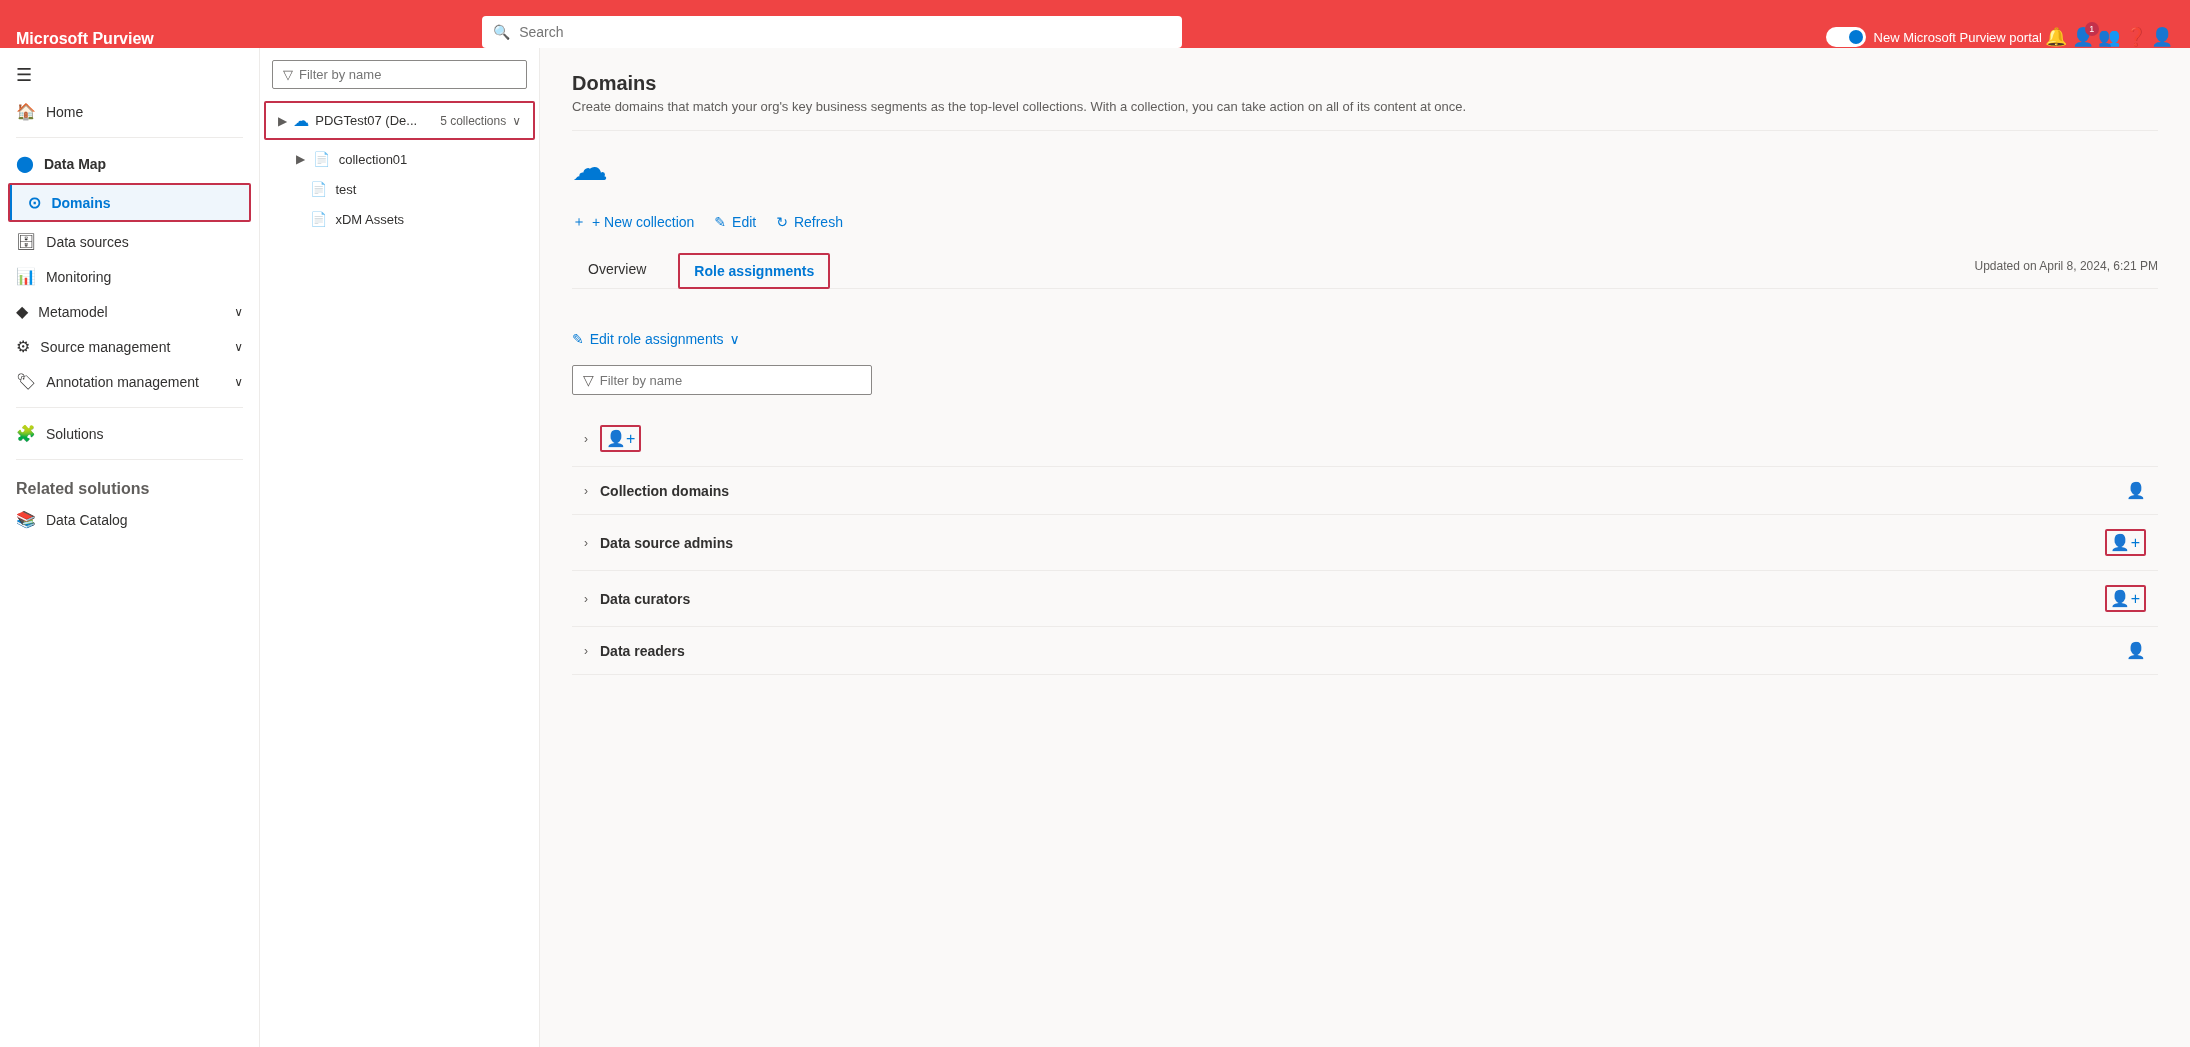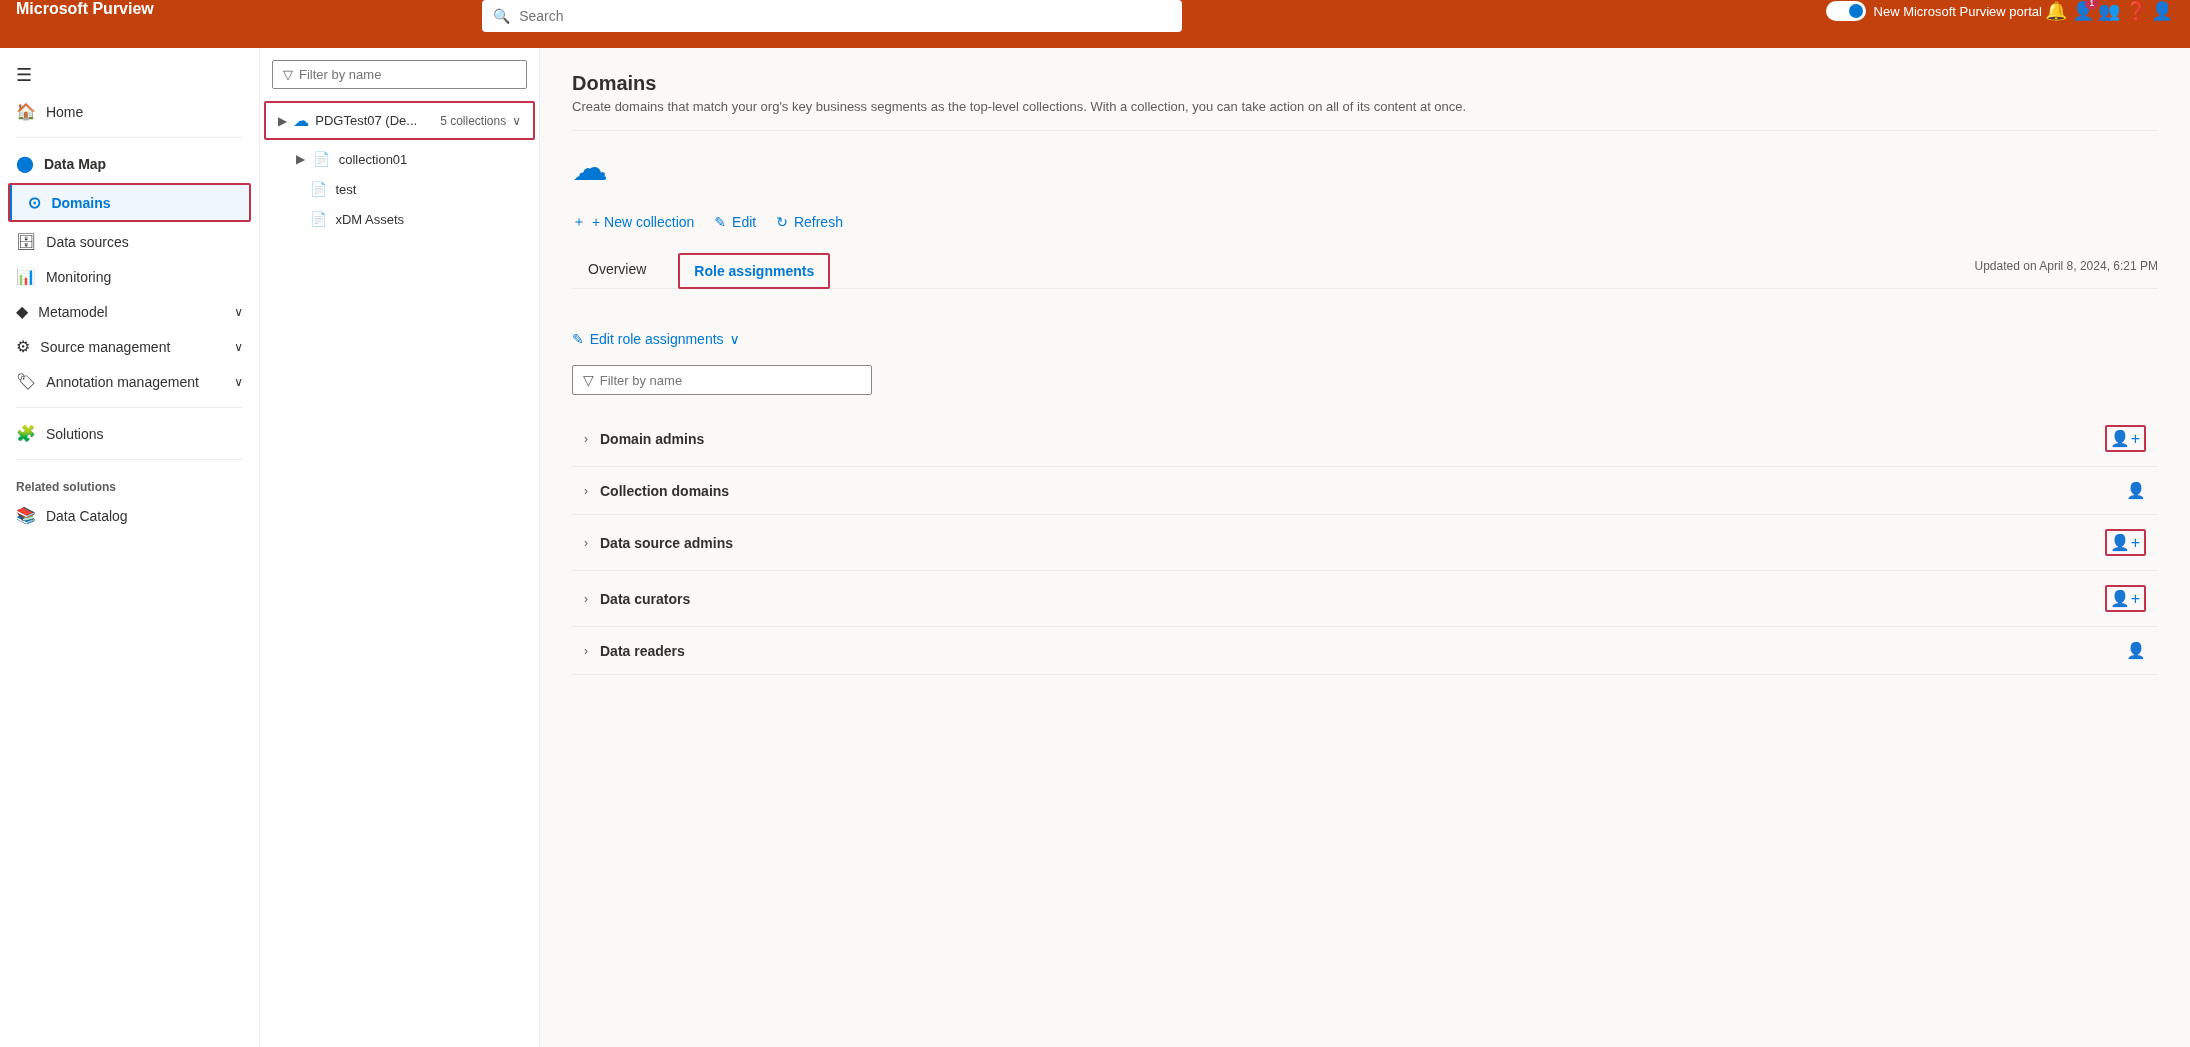--- a/index.html
+++ b/index.html
@@ -1,23 +1,23 @@
 <!DOCTYPE html>
 <html><head>
   <meta charset="utf-8">
   <style>
     * { box-sizing: border-box; margin: 0; padding: 0; }
     body { font-family: 'Segoe UI', Arial, sans-serif; font-size: 14px; background: #f3f2f1; color: #323130; }
 
     
     .topnav {
-      background: #c2410c;
+      background: #ef4444;
       height: 48px;
       display: flex;
-      align-items: flex-start;
+      align-items: flex-end;
       padding: 0 16px;
       gap: 12px;
       position: fixed;
       top: 0; left: 0; right: 0;
       z-index: 100;
     }
     .topnav-brand {
       color: white;
       font-size: 16px;
       font-weight: 600;
@@ -130,21 +130,21 @@
       background: #eff6fc;
       color: #0078d4;
       font-weight: 600;
       border-left: 2px solid #0078d4;
     }
     .sidebar-item .icon { font-size: 16px; flex-shrink: 0; }
     .sidebar-item .chevron { margin-left: auto; font-size: 12px; }
     .sidebar-divider { border: none; border-top: 1px solid #edebe9; margin: 8px 16px; }
     .sidebar-section-label {
       padding: 12px 16px 4px 16px;
-      font-size: 12px;
+      font-size: 16px;
       font-weight: 600;
       color: #605e5c;
     }
     .sidebar-item-box {
       border: 2px solid #c4314b;
       border-radius: 2px;
       margin: 2px 8px;
     }
 
     
@@ -514,21 +514,20 @@
 
       <div class="filter-roles">
         <span style="color:#605e5c;">▽</span>
         <input placeholder="Filter by name" style="">
       </div>
 
       <div>
 
         <div class="role-item">
           <span class="role-chevron">›</span>
-          <span class="role-name">Domain admins</span>
           <span class="role-icon-box">👤+</span>
         </div>
 
         <div class="role-item">
           <span class="role-chevron">›</span>
           <span class="role-name">Collection domains</span>
           <span class="role-icon-plain">👤</span>
         </div>
 
         <div class="role-item">

